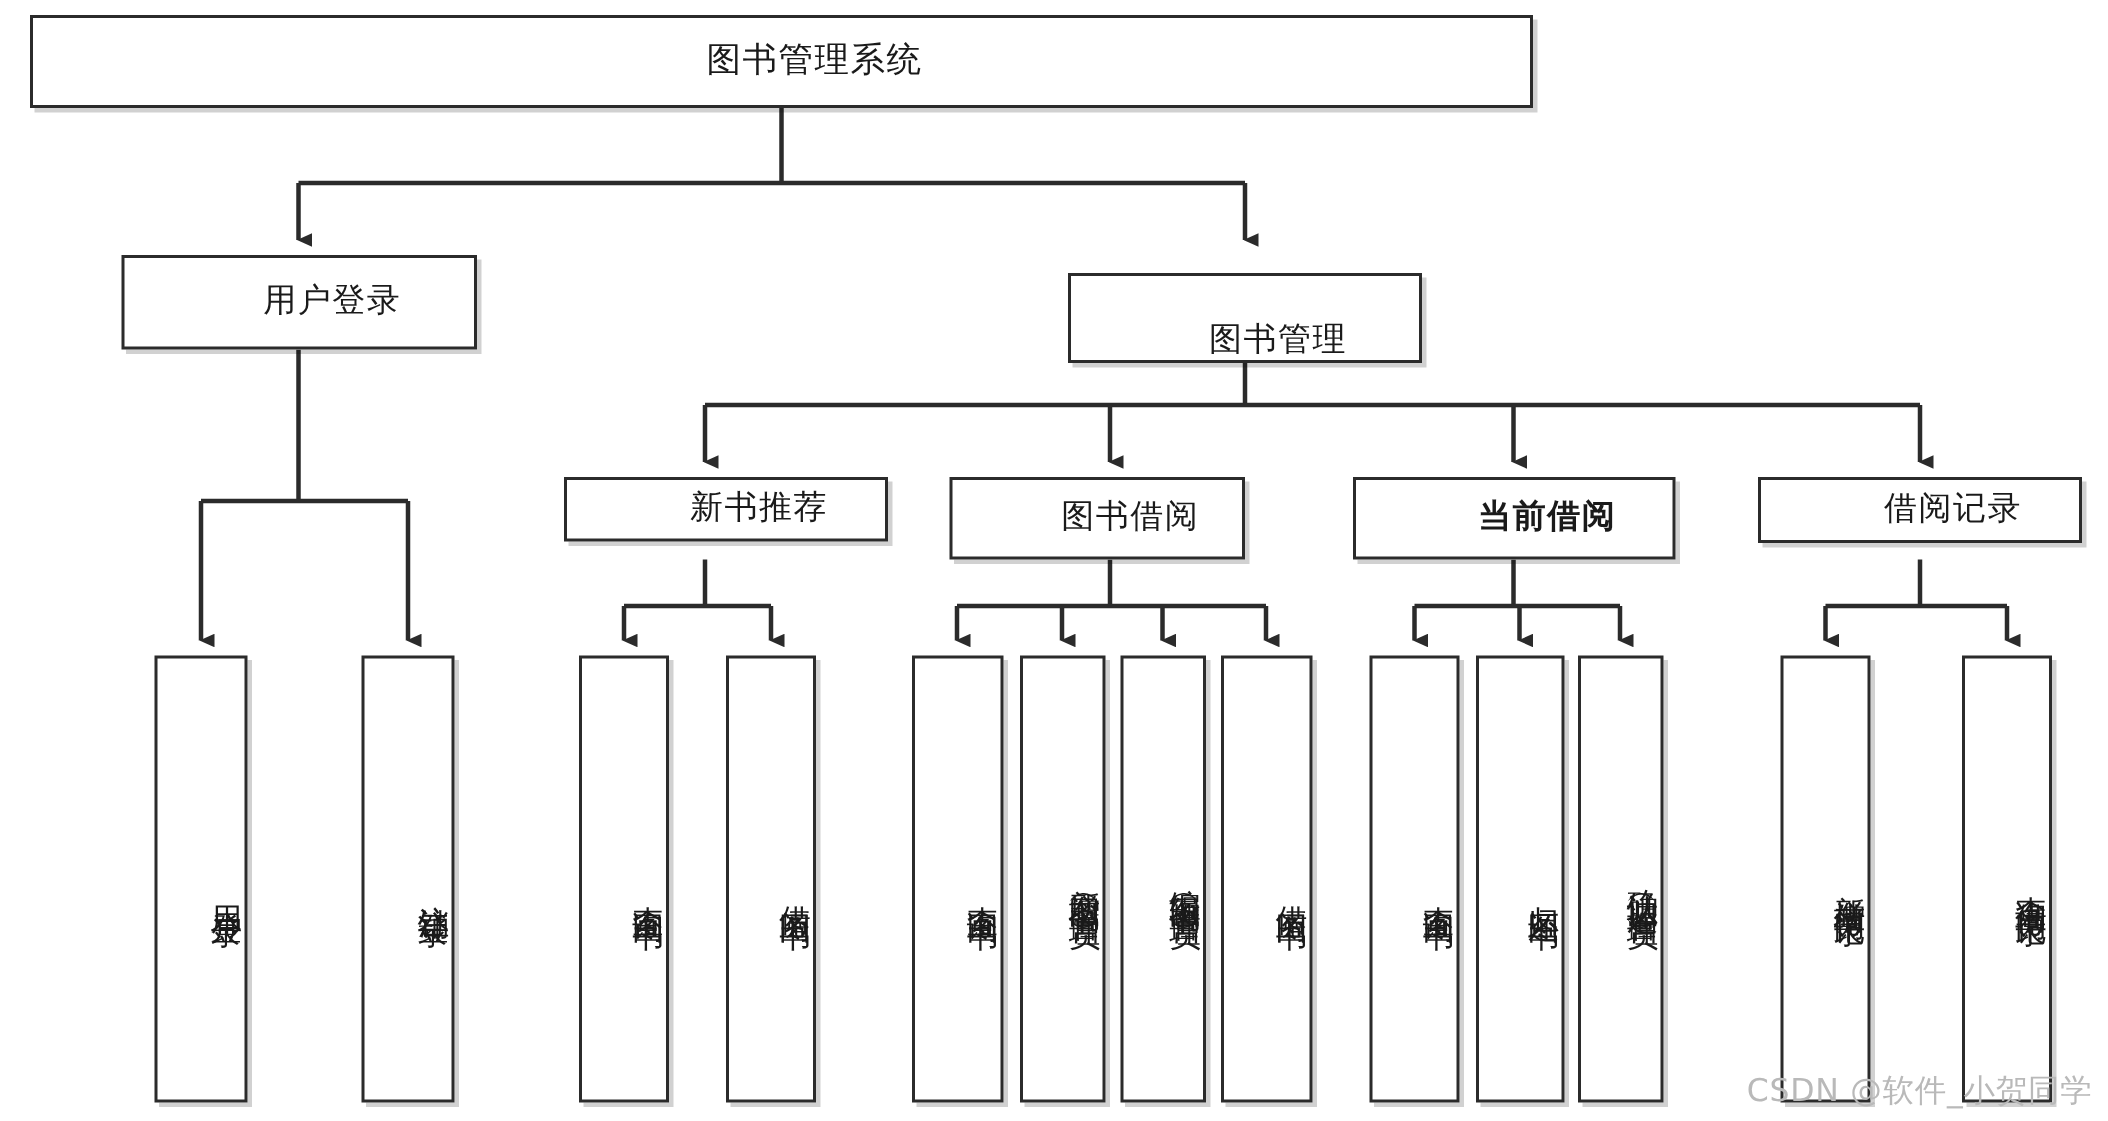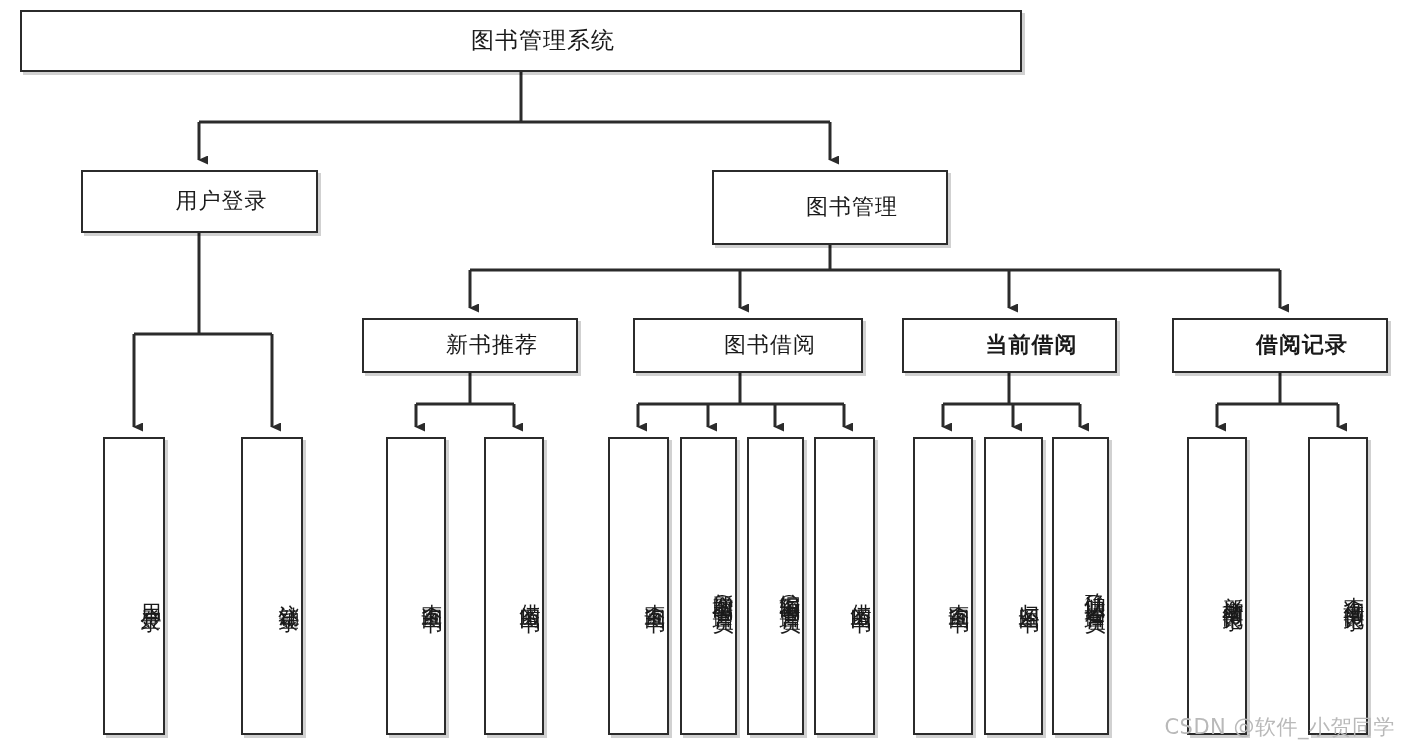--- a/index.html
+++ b/index.html
@@ -125,34 +125,34 @@
     </g>
   </svg>
 
   <div class="node horiz root" style="left:20px; top:10px; width:1002px; height:62px;">
     <span>图书管理系统</span>
   </div>
 
   <div class="node horiz" style="left:81px; top:170px; width:237px; height:63px;">
     <span>用户登录</span>
   </div>
-  <div class="node horiz" style="left:712px; top:170px; width:236px; height:75px;">
+  <div class="node horiz" style="left:712px; top:182px; width:236px; height:60px;align-items:flex-end;">
     <span>图书管理</span>
   </div>
 
-  <div class="node horiz" style="left:362px; top:318px; width:216px; height:55px;">
+  <div class="node horiz" style="left:376px; top:318px; width:216px; height:43px;">
     <span>新书推荐</span>
   </div>
-  <div class="node horiz" style="left:633px; top:318px; width:230px; height:55px;">
+  <div class="node horiz" style="left:633px; top:318px; width:197px; height:55px;">
     <span>图书借阅</span>
   </div>
   <div class="node horiz" style="left:902px; top:318px; width:215px; height:55px;font-weight:bold;">
     <span>当前借阅</span>
   </div>
-  <div class="node horiz" style="left:1172px; top:318px; width:216px; height:55px;font-weight:bold;">
+  <div class="node horiz" style="left:1172px; top:318px; width:216px; height:44px;">
     <span>借阅记录</span>
   </div>
 
   <div class="node vert" style="left:103px; top:437px; width:62px; height:298px;">
     <span>用户登录</span>
   </div>
   <div class="node vert" style="left:241px; top:437px; width:62px; height:298px;">
     <span>注销登录</span>
   </div>
 

